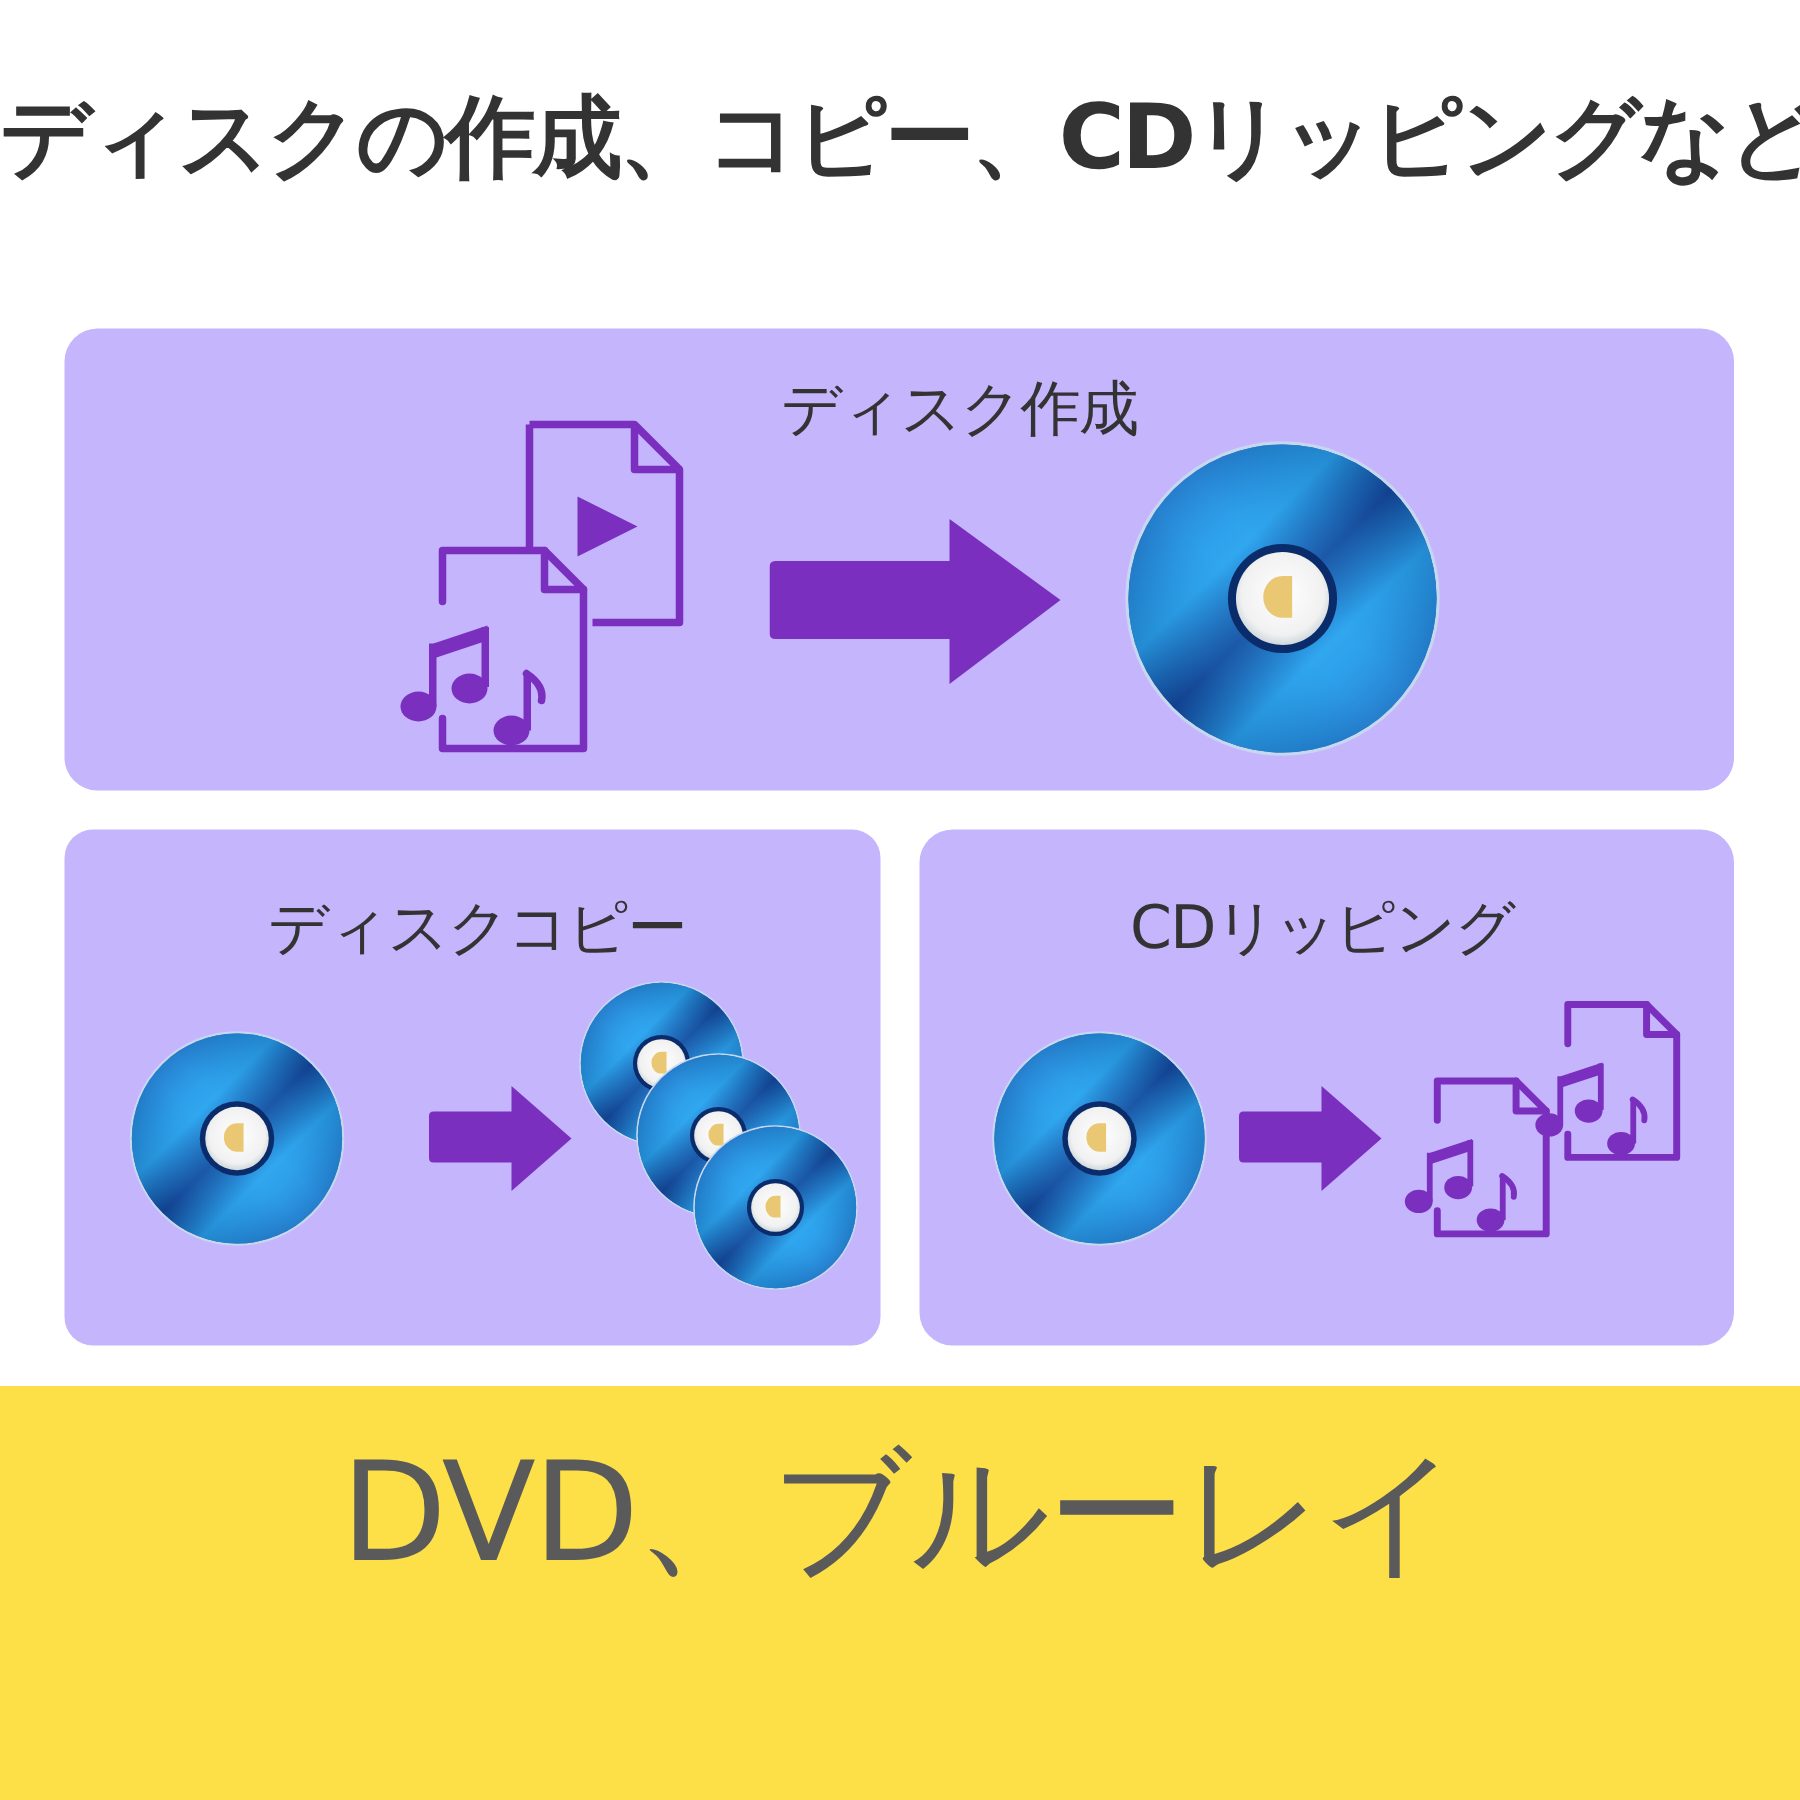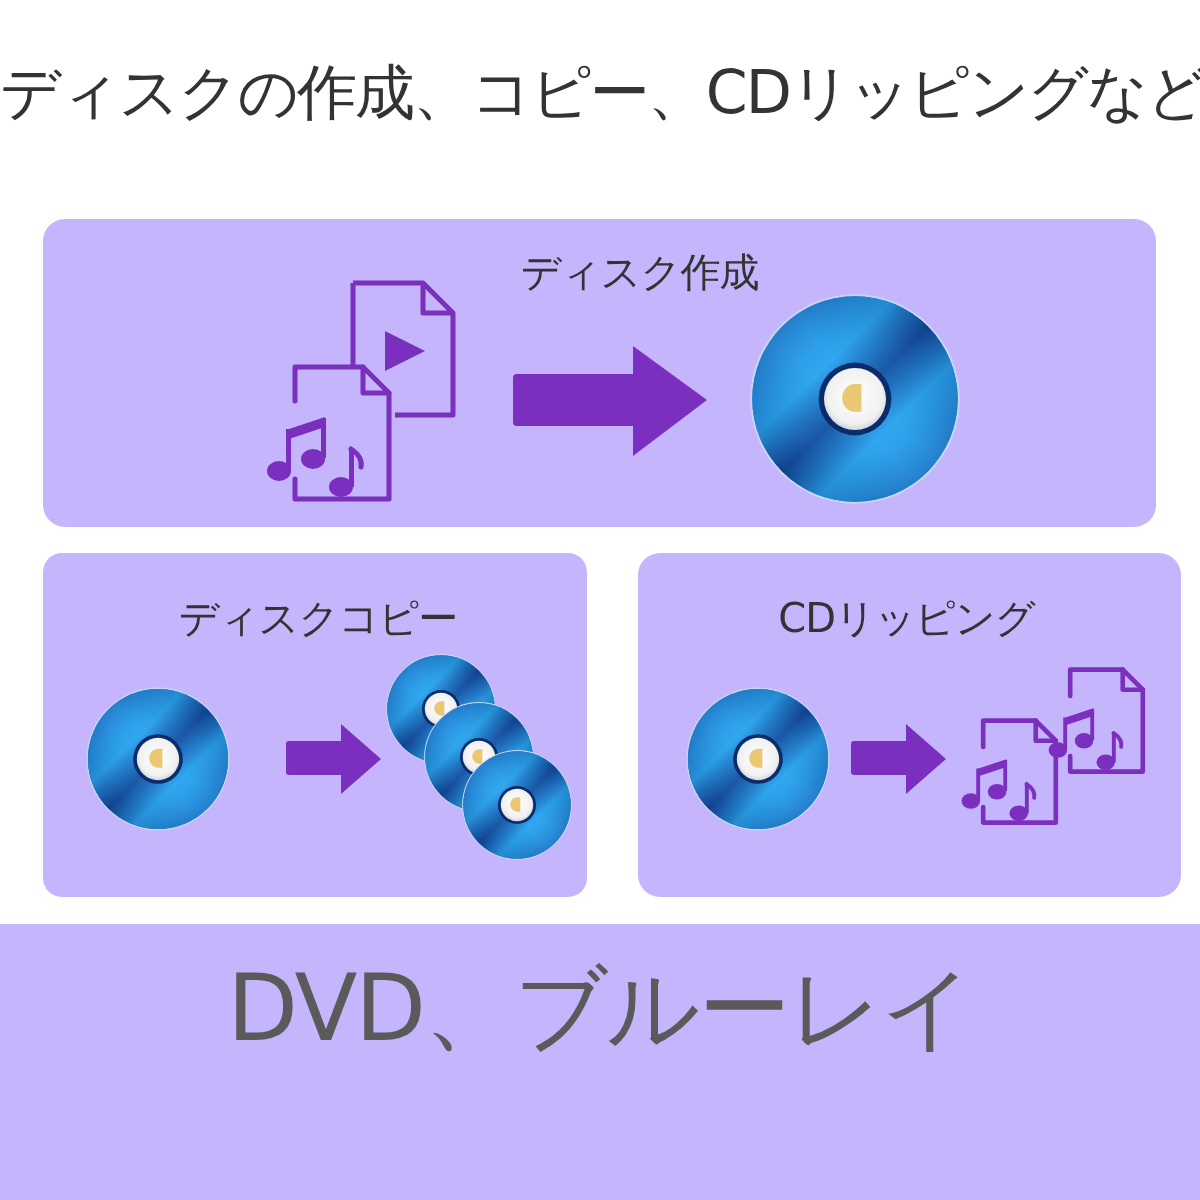--- a/index.html
+++ b/index.html
@@ -1,46 +1,46 @@
 <!DOCTYPE html>
 <html><head>
 <meta charset="utf-8">
 <style>
   * { margin: 0; padding: 0; box-sizing: border-box; }
   html, body { width: 1200px; height: 1200px; background: #ffffff; overflow: hidden; }
   body { position: relative; font-family: "DejaVu Sans", "Liberation Sans", sans-serif; color: #333333; }
 
   .headline {
     position: absolute; left: 0; top: 58px; width: 1000px;
-    text-align: center; font-weight: normal; font-size: 60px; line-height: 68px;
+    text-align: center; font-weight: bold; font-size: 60px; line-height: 68px;
     color: #333333; letter-spacing: -2px;
   }
   .headline .line { display: block; white-space: nowrap; }
 
   .panel {
     position: absolute; background: #c4b5fd; border-radius: 22px;
   }
   .panel-top { left: 43px; top: 219px; width: 1113px; height: 308px; }
   .panel-left { left: 43px; top: 553px; width: 544px; height: 344px; border-radius: 19px; }
-  .panel-right { left: 613px; top: 553px; width: 543px; height: 344px; margin-left: 25px; }
+  .panel-right { left: 613px; top: 553px; width: 543px; height: 344px; }
 
   .panel-title {
     position: absolute; left: 0; width: 100%; text-align: center;
     font-size: 40px; font-weight: normal; color: #333333; letter-spacing: -1px;
     white-space: nowrap;
   }
   .panel-top .panel-title { top: 26px; left: 40px; }
   .panel-left .panel-title { top: 38px; left: 3px; }
   .panel-right .panel-title { top: 38px; left: -3px; }
 
   .abs { position: absolute; display: block; }
 
   .banner {
     position: absolute; left: 0; top: 924px; width: 1200px; height: 276px;
-    background: #c4b5fd;
+    background: #fde047;
   }
   .banner-text {
     position: absolute; left: 0; top: 26px; width: 1200px; text-align: center;
     font-size: 92px; line-height: 118px; color: #5a5a5a; font-weight: normal;
     letter-spacing: -2px;
   }
   .banner-text .line { display: block; white-space: nowrap; }
 </style>
 </head>
 <body>

